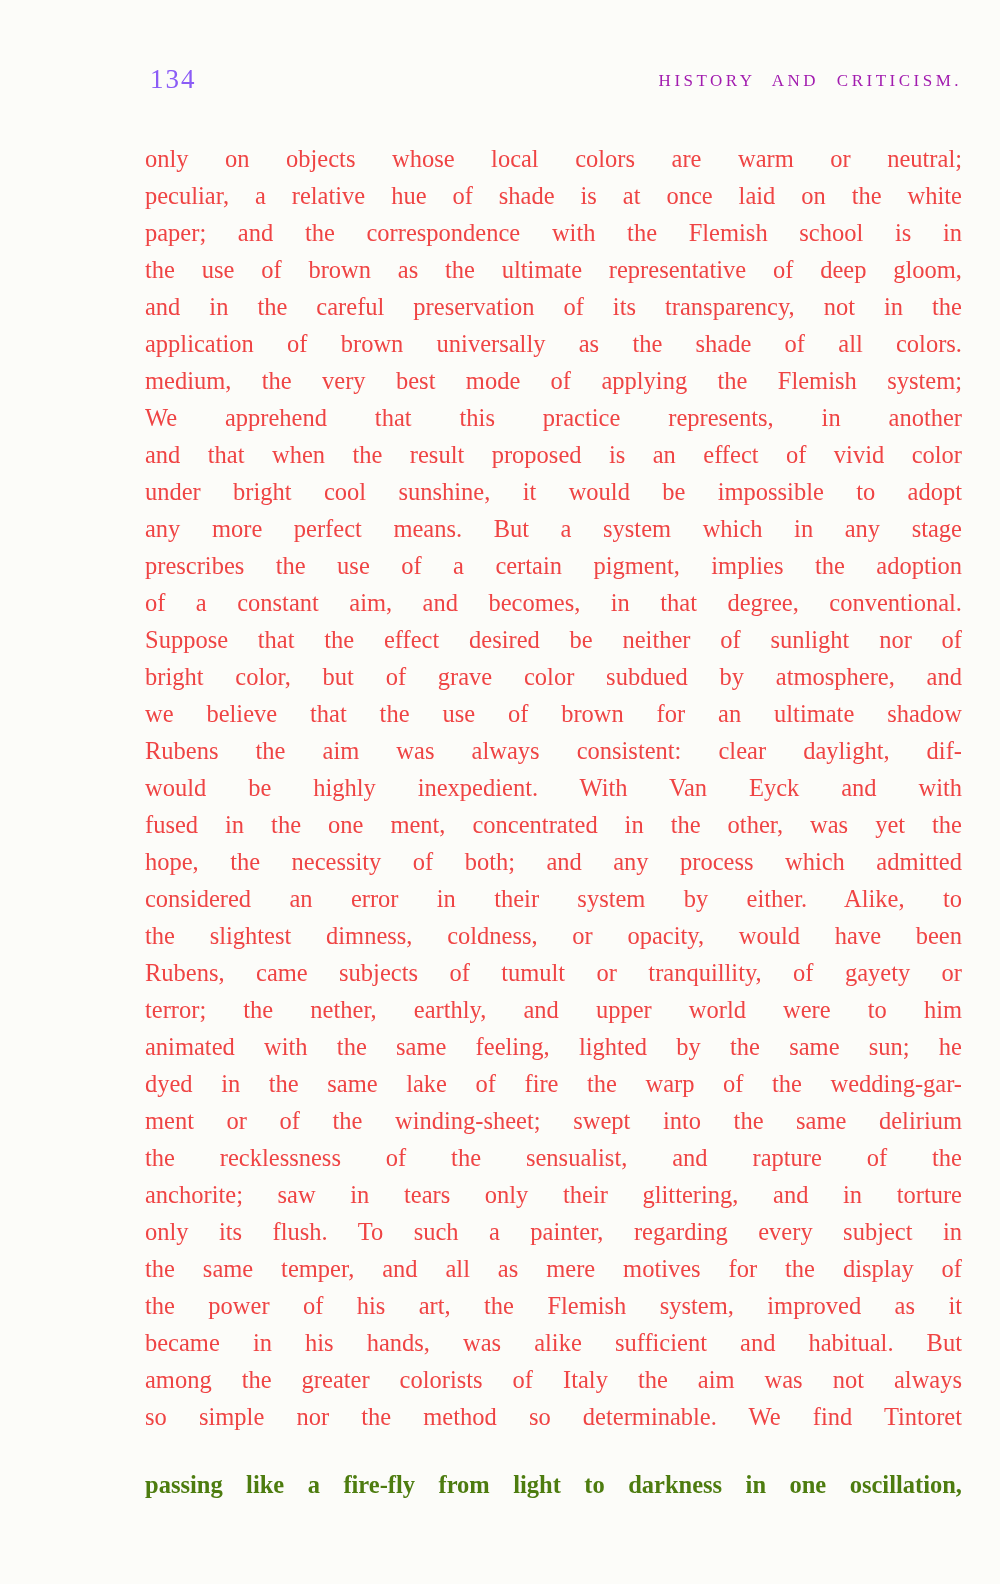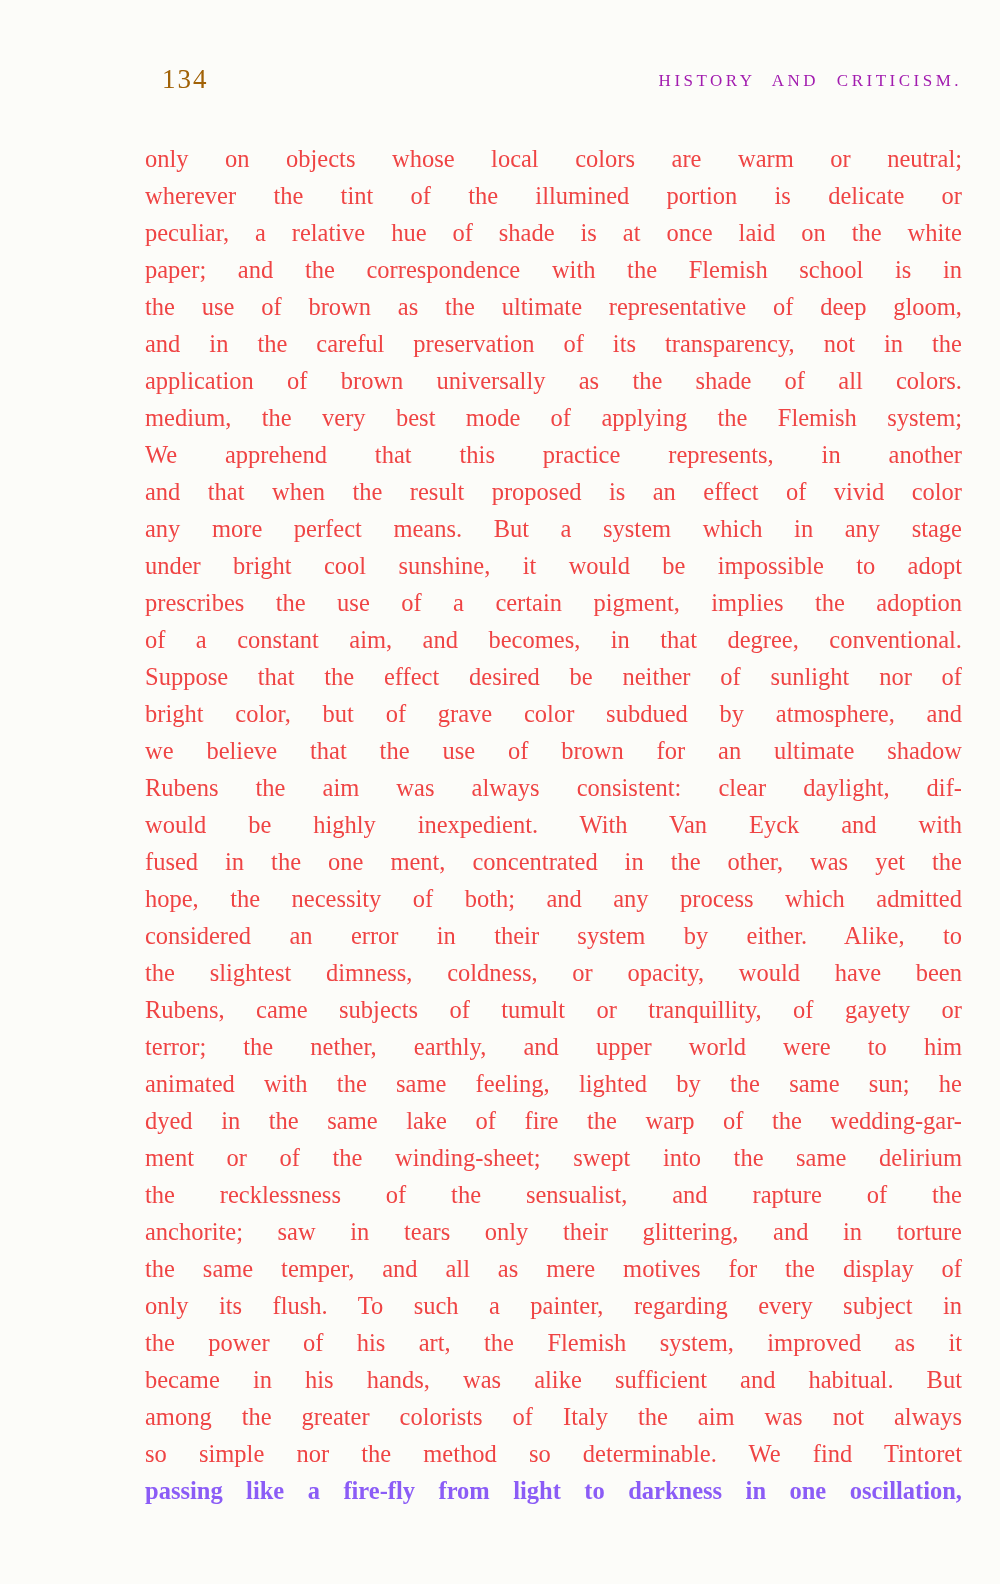--- a/index.html
+++ b/index.html
@@ -18,25 +18,25 @@
     font-family: "Liberation Serif", "DejaVu Serif", serif;
     color: #1f1f1f;
     overflow: hidden;
   }
   .running-head {
     position: relative;
     height: 34px;
   }
   .page-number {
     position: absolute;
-    left: 17px;
+    left: 5px;
     top: 0;
     font-size: 27px;
     letter-spacing: 2px;
-    color: #a16207;
+    color: #8b5cf6;
   }
   .running-title {
     display: block;
     text-align: right;
     font-size: 17px;
     letter-spacing: 3.5px;
     word-spacing: 10px;
     padding-top: 7px;
     color: #a21caf;
     margin-top: 12px;
@@ -47,63 +47,63 @@
   .line {
     font-size: 24.5px;
     line-height: 37px;
     text-align: justify;
     text-align-last: justify;
     white-space: nowrap;
     color: #ef4444;
   }
   .line:last-child {
     font-weight: bold;
-    color: #8b5cf6;
+    color: #4d7c0f;
+    margin-top: 31px;
   }
 </style>
 </head>
 <body>
 
 <div class="page">
   <div class="running-head">
     <span class="page-number">134</span>
     <span class="running-title">HISTORY AND CRITICISM.</span>
   </div>
   <div class="body-text">
       <div class="line">only on objects whose local colors are warm or neutral;</div>
-      <div class="line">wherever the tint of the illumined portion is delicate or</div>
       <div class="line">peculiar, a relative hue of shade is at once laid on the white</div>
       <div class="line">paper; and the correspondence with the Flemish school is in</div>
       <div class="line">the use of brown as the ultimate representative of deep gloom,</div>
       <div class="line">and in the careful preservation of its transparency, not in the</div>
       <div class="line">application of brown universally as the shade of all colors.</div>
       <div class="line">medium, the very best mode of applying the Flemish system;</div>
       <div class="line">We apprehend that this practice represents, in another</div>
       <div class="line">and that when the result proposed is an effect of vivid color</div>
+      <div class="line">under bright cool sunshine, it would be impossible to adopt</div>
       <div class="line">any more perfect means.  But a system which in any stage</div>
-      <div class="line">under bright cool sunshine, it would be impossible to adopt</div>
       <div class="line">prescribes the use of a certain pigment, implies the adoption</div>
       <div class="line">of a constant aim, and becomes, in that degree, conventional.</div>
       <div class="line">Suppose that the effect desired be neither of sunlight nor of</div>
       <div class="line">bright color, but of grave color subdued by atmosphere, and</div>
       <div class="line">we believe that the use of brown for an ultimate shadow</div>
       <div class="line">Rubens the aim was always consistent: clear daylight, dif-</div>
       <div class="line">would be highly inexpedient.  With Van Eyck and with</div>
       <div class="line">fused in the one ment, concentrated in the other, was yet the</div>
       <div class="line">hope, the necessity of both; and any process which admitted</div>
       <div class="line">considered an error in their system by either.  Alike, to</div>
       <div class="line">the slightest dimness, coldness, or opacity, would have been</div>
       <div class="line">Rubens, came subjects of tumult or tranquillity, of gayety or</div>
       <div class="line">terror; the nether, earthly, and upper world were to him</div>
       <div class="line">animated with the same feeling, lighted by the same sun; he</div>
       <div class="line">dyed in the same lake of fire the warp of the wedding-gar-</div>
       <div class="line">ment or of the winding-sheet; swept into the same delirium</div>
       <div class="line">the recklessness of the sensualist, and rapture of the</div>
       <div class="line">anchorite; saw in tears only their glittering, and in torture</div>
+      <div class="line">only its flush.  To such a painter, regarding every subject in</div>
       <div class="line">the same temper, and all as mere motives for the display of</div>
-      <div class="line">only its flush.  To such a painter, regarding every subject in</div>
       <div class="line">the power of his art, the Flemish system, improved as it</div>
       <div class="line">became in his hands, was alike sufficient and habitual.  But</div>
       <div class="line">among the greater colorists of Italy the aim was not always</div>
       <div class="line">so simple nor the method so determinable.  We find Tintoret</div>
       <div class="line">passing like a fire-fly from light to darkness in one oscillation,</div>
     </div>
 </div>
 
 </body></html>

